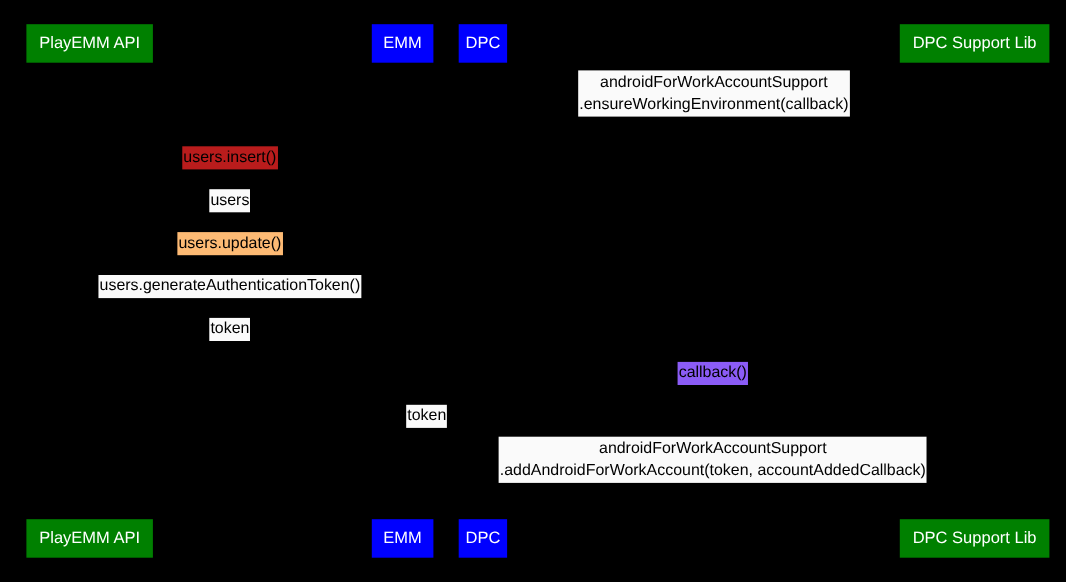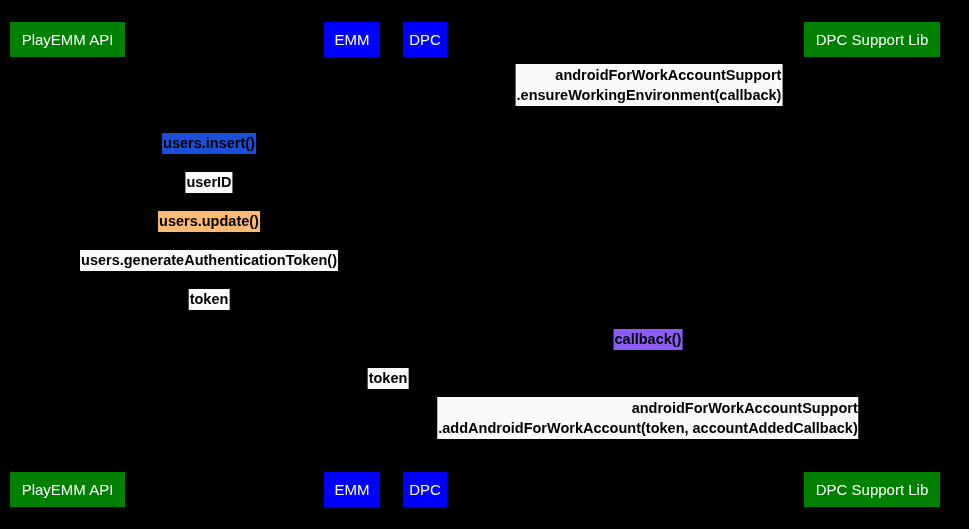--- a/index.html
+++ b/index.html
@@ -19,33 +19,33 @@
     position: absolute;
     display: flex;
     align-items: center;
     justify-content: center;
     color: #ffffff;
     font-size: 15px;
     line-height: 1;
     white-space: nowrap;
     box-sizing: border-box;
     padding: 0 2px;
+    margin-left: 14px;
   }
   .msg-label {
     position: absolute;
     background: #fafafa;
     color: #000000;
     font-size: 14.5px;
     line-height: 19px;
     white-space: pre;
-    text-align: right;
+    text-align: center;
     box-sizing: border-box;
     transform: translateX(-50%);
     padding: 1px 1px;
-    font-weight: bold;
   }
   .msg-label.two-line {
     font-size: 14.5px;
     line-height: 20px;
   }
 </style>
 </head>
 <body>
 
 <div id="diagram">
@@ -57,22 +57,22 @@
     </div>
   <div id="participants-bottom-layer">
       <div class="participant" style="left: 10px; top: 472px; width: 115px; height: 35px; background: rgb(0, 128, 0); color: rgb(255, 255, 255);">PlayEMM API</div>
       <div class="participant" style="left: 324px; top: 472px; width: 56px; height: 35px; background: rgb(0, 0, 255); color: rgb(255, 255, 255);">EMM</div>
       <div class="participant" style="left: 403px; top: 472px; width: 44px; height: 35px; background: rgb(0, 0, 255); color: rgb(255, 255, 255);">DPC</div>
       <div class="participant" style="left: 804px; top: 472px; width: 136px; height: 35px; background: rgb(0, 128, 0); color: rgb(255, 255, 255);">DPC Support Lib</div>
     </div>
   <div id="messages-layer">
       <div class="msg-label two-line" style="left: 649px; top: 64px; background: rgb(250, 250, 250); color: rgb(0, 0, 0);">androidForWorkAccountSupport
 .ensureWorkingEnvironment(callback)</div>
-      <div class="msg-label" style="left: 209px; top: 133px; background: #1d4ed8; color: rgb(0, 0, 0);">users.insert()</div>
-      <div class="msg-label" style="left: 209px; top: 172px; background: rgb(250, 250, 250); color: rgb(0, 0, 0);">userID</div>
+      <div class="msg-label" style="left: 209px; top: 133px; background: #b91c1c; color: rgb(0, 0, 0);">users.insert()</div>
+      <div class="msg-label" style="left: 209px; top: 172px; background: rgb(250, 250, 250); color: rgb(0, 0, 0);">users</div>
       <div class="msg-label" style="left: 209px; top: 211px; background: #fdba74; color: rgb(0, 0, 0);">users.update()</div>
       <div class="msg-label" style="left: 209px; top: 250px; background: rgb(250, 250, 250); color: rgb(0, 0, 0);">users.generateAuthenticationToken()</div>
       <div class="msg-label" style="left: 209px; top: 289px; background: rgb(250, 250, 250); color: rgb(0, 0, 0);">token</div>
       <div class="msg-label" style="left: 648px; top: 329px; background: #8b5cf6; color: rgb(0, 0, 0);">callback()</div>
       <div class="msg-label" style="left: 388px; top: 368px; background: rgb(250, 250, 250); color: rgb(0, 0, 0);">token</div>
       <div class="msg-label two-line" style="left: 648px; top: 397px; background: rgb(250, 250, 250); color: rgb(0, 0, 0);">androidForWorkAccountSupport
 .addAndroidForWorkAccount(token, accountAddedCallback)</div>
     </div>
 </div>
 

